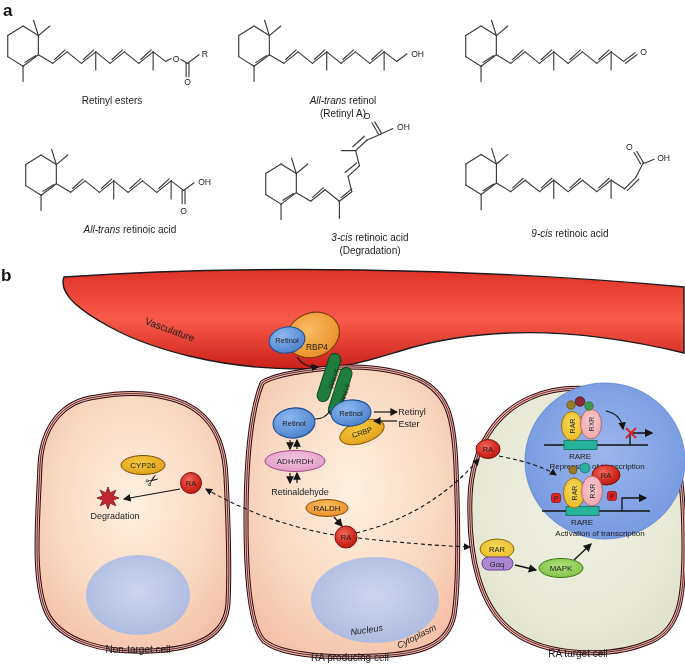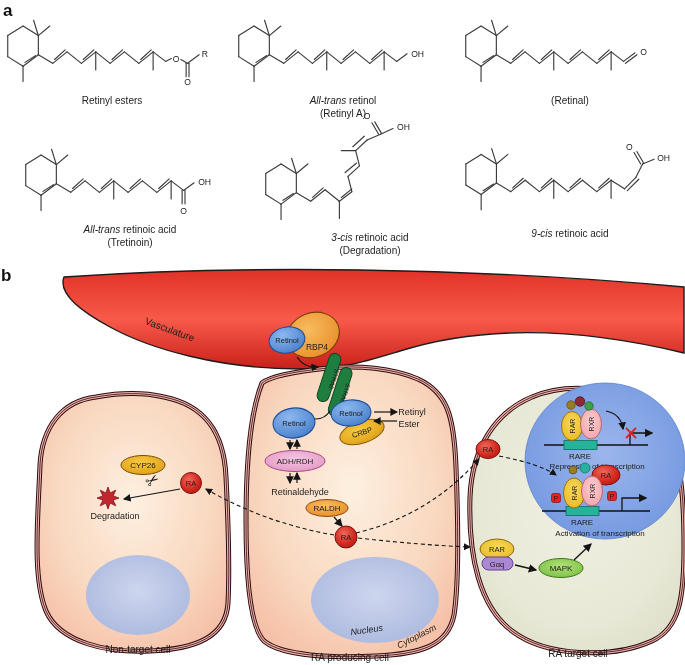--- a/index.html
+++ b/index.html
@@ -127,21 +127,20 @@
           <line x1="143" y1="63" x2="158" y2="51" class="bond"></line>
           <line x1="145" y1="59" x2="156" y2="49" class="bond"></line>
           <line x1="98" y1="51" x2="98" y2="70" class="bond"></line>
           <line x1="158" y1="51" x2="158" y2="70" class="bond"></line>
           <line x1="158" y1="51" x2="171" y2="61" class="bond"></line>
           <line x1="171" y1="61" x2="183" y2="52" class="bond"></line>
           <line x1="173" y1="63" x2="185" y2="54" class="bond"></line>
           <text x="192" y="54" class="mid" font-size="9" fill="#2b2b2b">O</text>
         </svg>
       </div>
-    <div class="slabel">(Retinal)</div>
   </div>
   <div class="struct" style="left:20px;top:132px;width:220px;">
     <div class="sframe">
         <svg viewBox="0 0 230 95" width="220" height="91">
           <line x1="38" y1="54" x2="38" y2="34" class="bond"></line>
           <line x1="38" y1="34" x2="22" y2="24" class="bond"></line>
           <line x1="22" y1="24" x2="6" y2="34" class="bond"></line>
           <line x1="6" y1="34" x2="6" y2="56" class="bond"></line>
           <line x1="6" y1="56" x2="22" y2="66" class="bond"></line>
           <line x1="22" y1="66" x2="38" y2="54" class="bond"></line>
@@ -165,21 +164,20 @@
           <line x1="158" y1="51" x2="158" y2="70" class="bond"></line>
           <line x1="158" y1="51" x2="171" y2="61" class="bond"></line>
           <line x1="171" y1="61" x2="182" y2="53" class="bond"></line>
           <line x1="169.5" y1="61" x2="169.5" y2="75" class="bond"></line>
           <line x1="172.5" y1="61" x2="172.5" y2="75" class="bond"></line>
           <text x="193" y="55" class="mid" font-size="9" fill="#2b2b2b">OH</text>
           <text x="171" y="86" class="mid" font-size="9" fill="#2b2b2b">O</text>
         </svg>
       </div>
     <div class="slabel"><span class="it">All-trans</span><span> retinoic acid</span></div>
-    <div class="slabel">(Tretinoin)</div>
   </div>
   <div class="struct" style="left:260px;top:95px;width:220px;">
     <div class="sframe">
         <svg viewBox="0 0 230 142" width="220" height="136">
           <line x1="38" y1="102" x2="38" y2="82" class="bond"></line>
           <line x1="38" y1="82" x2="22" y2="72" class="bond"></line>
           <line x1="22" y1="72" x2="6" y2="82" class="bond"></line>
           <line x1="6" y1="82" x2="6" y2="104" class="bond"></line>
           <line x1="6" y1="104" x2="22" y2="114" class="bond"></line>
           <line x1="22" y1="114" x2="38" y2="102" class="bond"></line>

